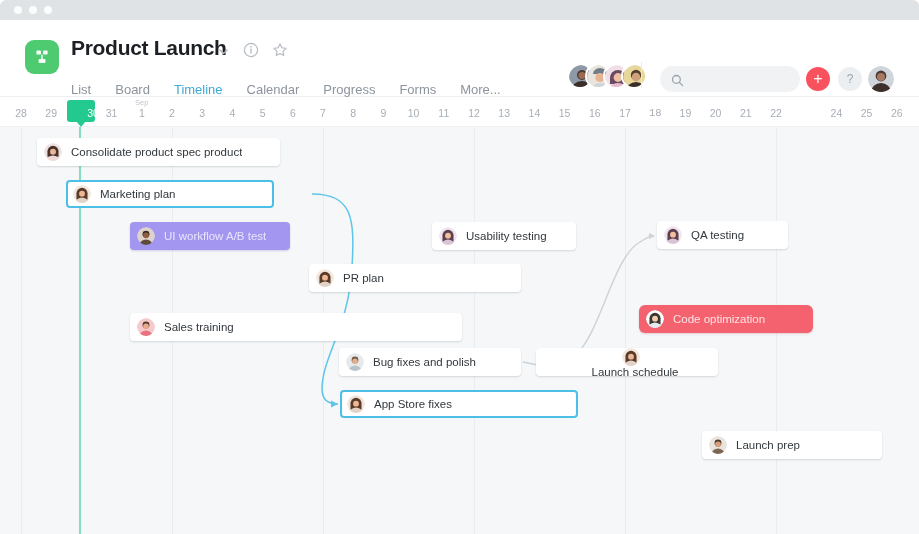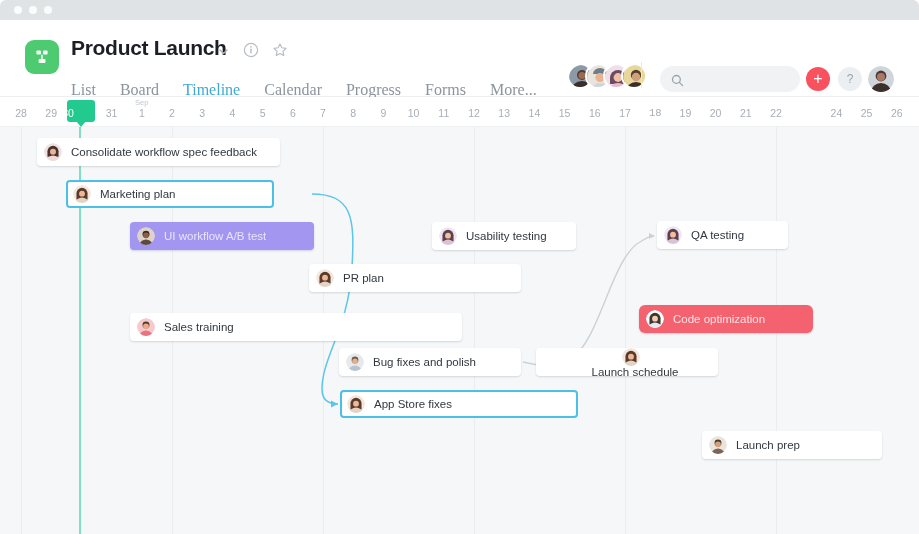--- a/index.html
+++ b/index.html
@@ -52,25 +52,24 @@
   }
   .icon-caret { left: 217px; top: 24px; }
   .icon-info  { left: 243px; top: 22px; }
   .icon-star  { left: 272px; top: 22px; }
 
   .navtabs {
     position: absolute; left: 71px; top: 63px;
     display: flex; gap: 0;
   }
   .navtab {
-    font-size: 16px; color: #8c949e; cursor: pointer;
+    font-size: 13px; color: #8c949e; cursor: pointer;
     padding: 0 0 8px 0; margin-right: 24px;
     border-bottom: 2px solid transparent;
     line-height: 14px;
-    font-family: Liberation Serif, serif;
   }
   .navtab.active { color: #3fa9d6; border-bottom-color: #3fa9d6; font-weight: normal; }
 
   
   .avatar-group {
     position: absolute; right: 272px; top: 43px;
     display: flex;
   }
   .avatar-group .av { margin-left: -8px; border: 2px solid #fff; }
   .avatar-group .av:first-child { margin-left: 0; }
@@ -307,21 +306,21 @@
           <path d="M3 26 a10 9 0 0 1 20 0 z" fill="#3d2f2a"></path>
         </svg>
     </span>
   </div>
 
   <div class="ruler">
     <div id="ruler-ticks">
         <div class="tick" style="left: 6px;"><span>28</span></div>
         <div class="tick" style="left: 36.2px;"><span>29</span></div>
         <div class="today-badge" style="left: 67.4px; background: rgb(34, 202, 144);"></div>
-        <div class="tick today" style="left: 53px;"><span>30</span></div>
+        <div class="tick today" style="left: 78px;"><span>30</span></div>
         <div class="tick" style="left: 96.6px;"><span>31</span></div>
         <div class="month-label" style="left: 126.8px;">Sep</div>
         <div class="tick" style="left: 126.8px;"><span>1</span></div>
         <div class="tick" style="left: 157px;"><span>2</span></div>
         <div class="tick" style="left: 187.2px;"><span>3</span></div>
         <div class="tick" style="left: 217.4px;"><span>4</span></div>
         <div class="tick" style="left: 247.6px;"><span>5</span></div>
         <div class="tick" style="left: 277.8px;"><span>6</span></div>
         <div class="tick" style="left: 308px;"><span>7</span></div>
         <div class="tick" style="left: 338.2px;"><span>8</span></div>
@@ -368,34 +367,34 @@
     <div id="tasks">
         <div class="task" style="left: 37px; top: 11px; width: 243px;">
           <span class="av">
             <svg width="18" height="18" viewBox="0 0 26 26">
               <circle cx="13" cy="13" r="13" fill="#efe2e2"></circle>
               <path d="M5 12 a8 8 0 0 1 16 0 l0 8 -16 0 z" fill="#4a322c"></path>
               <circle cx="13" cy="12.5" r="4.3" fill="#e8b49a"></circle>
               <path d="M4 26 a9 8 0 0 1 18 0 z" fill="#f0d9d9"></path>
             </svg>
           </span>
-          <span class="label">Consolidate workflow spec feedback</span>
+          <span class="label">Consolidate product spec product</span>
         </div>
         <div class="task selected" style="left: 66px; top: 53px; width: 208px;">
           <span class="av">
             <svg width="18" height="18" viewBox="0 0 26 26">
               <circle cx="13" cy="13" r="13" fill="#f3e7dd"></circle>
               <path d="M5 12 a8 8 0 0 1 16 0 l0 9 -16 0 z" fill="#5a3b2a"></path>
               <circle cx="13" cy="12.5" r="4.2" fill="#eeb896"></circle>
               <path d="M4 26 a9 8 0 0 1 18 0 z" fill="#e3d3c6"></path>
             </svg>
           </span>
           <span class="label">Marketing plan</span>
         </div>
-        <div class="task purple" style="left: 130px; top: 95px; width: 184px;">
+        <div class="task purple" style="left: 130px; top: 95px; width: 160px;">
           <span class="av">
             <svg width="18" height="18" viewBox="0 0 26 26">
               <circle cx="13" cy="13" r="13" fill="#ded3cb"></circle>
               <circle cx="13" cy="10.5" r="5" fill="#3a2b22"></circle>
               <circle cx="13" cy="12" r="4.1" fill="#8f5f43"></circle>
               <path d="M4 26 a9 8 0 0 1 18 0 z" fill="#5c4a3e"></path>
             </svg>
           </span>
           <span class="label">UI workflow A/B test</span>
         </div>

